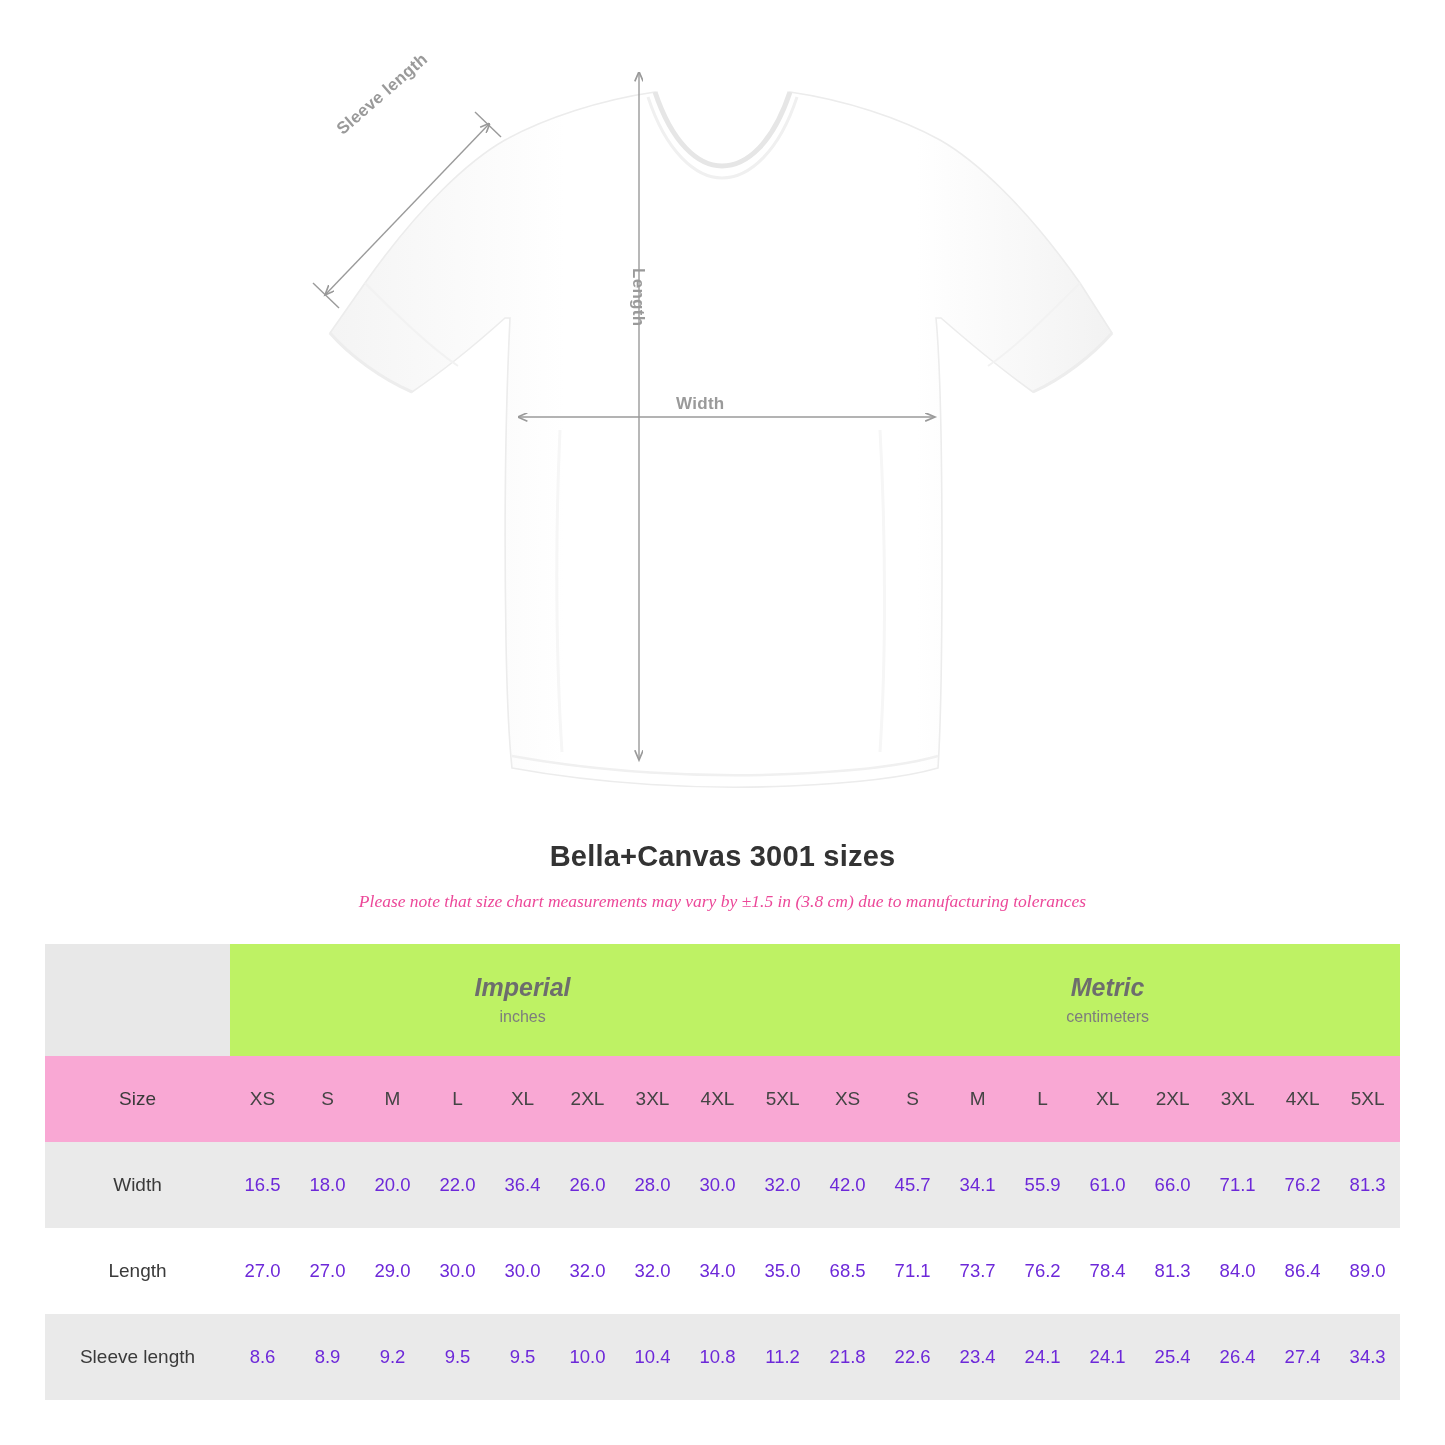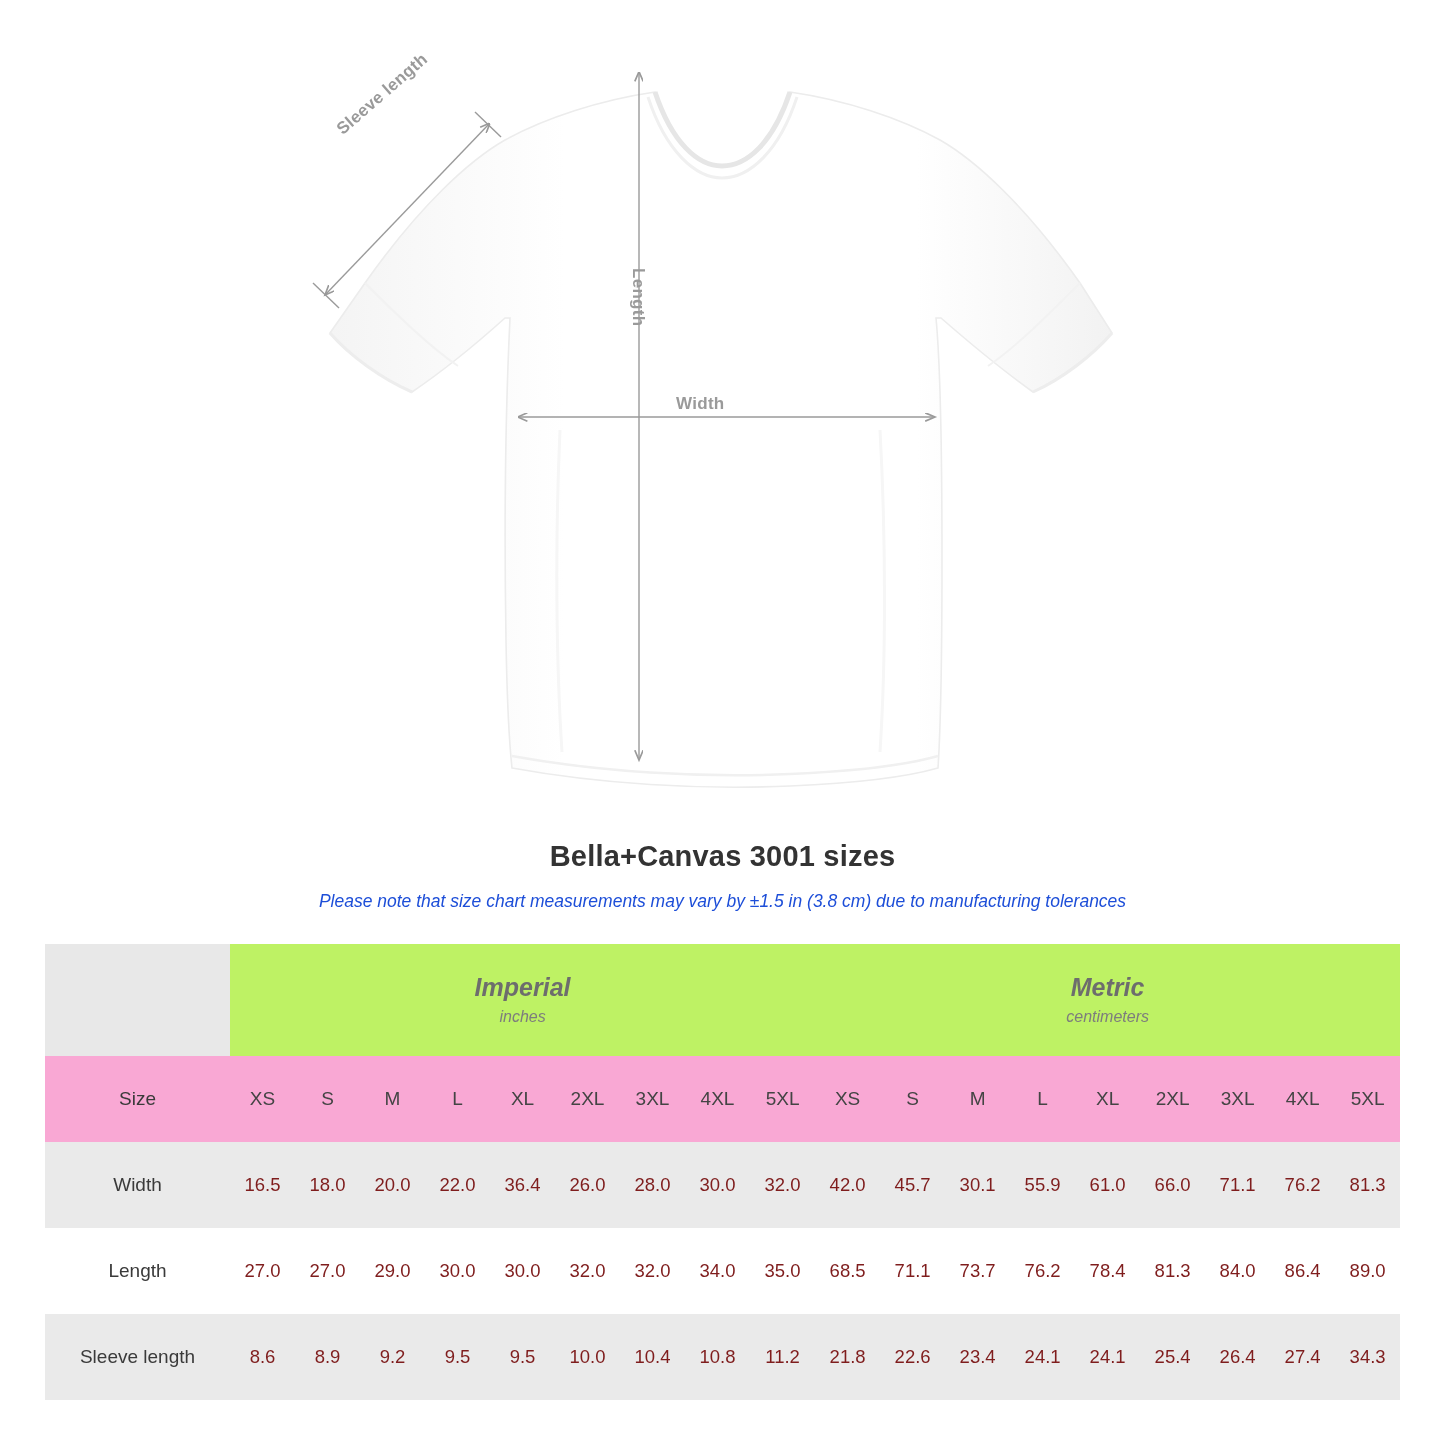--- a/index.html
+++ b/index.html
@@ -71,22 +71,23 @@
   .chart-title {
     font-size: 29px;
     font-weight: bold;
     color: #333333;
     margin: 0;
     letter-spacing: 0.2px;
   }
   .chart-note {
     font-size: 17.5px;
     font-style: italic;
-    color: #1d4ed8;
+    color: #ec4899;
     margin-top: 18px;
+    font-family: Liberation Serif, serif;
   }
 
   
   .table-wrap {
     margin: 32px 45px 0 45px;
     width: 1355px;
   }
   table.size-table {
     border-collapse: collapse;
     width: 100%;
@@ -105,21 +106,20 @@
   }
   .unit-name {
     font-size: 25px;
     font-style: italic;
     font-weight: bold;
     color: #6d6d6d;
     line-height: 1.1;
   }
   .unit-sub {
     font-size: 16px;
-    font-style: italic;
     color: #7d7d7d;
     margin-top: 6px;
   }
   .banner-spacer {
     background: #e8e8e8;
   }
 
   
   .hdr-row td {
     height: 84px;
@@ -129,21 +129,21 @@
     background: #f9a8d4;
   }
   .hdr-row td.rowlabel {
     font-size: 19px;
   }
 
   
   .body-row td {
     height: 84px;
     font-size: 18.5px;
-    color: #7f1d1d;
+    color: #6d28d9;
   }
   .row-shade td { background: #eaeaea; }
   .row-plain td { background: #ffffff; }
   td.rowlabel {
     font-weight: bold;
     font-size: 19px;
     color: #3a3a3a;
     width: 185px;
   }
   .col-narrow { width: 65px; }
@@ -274,21 +274,21 @@
           <td>18.0</td>
           <td>20.0</td>
           <td>22.0</td>
           <td>36.4</td>
           <td>26.0</td>
           <td>28.0</td>
           <td>30.0</td>
           <td>32.0</td>
           <td>42.0</td>
           <td>45.7</td>
-          <td>30.1</td>
+          <td>34.1</td>
           <td>55.9</td>
           <td>61.0</td>
           <td>66.0</td>
           <td>71.1</td>
           <td>76.2</td>
           <td>81.3</td>
         </tr>
 
         <tr class="body-row row-plain">
           <td class="rowlabel">Length</td>

